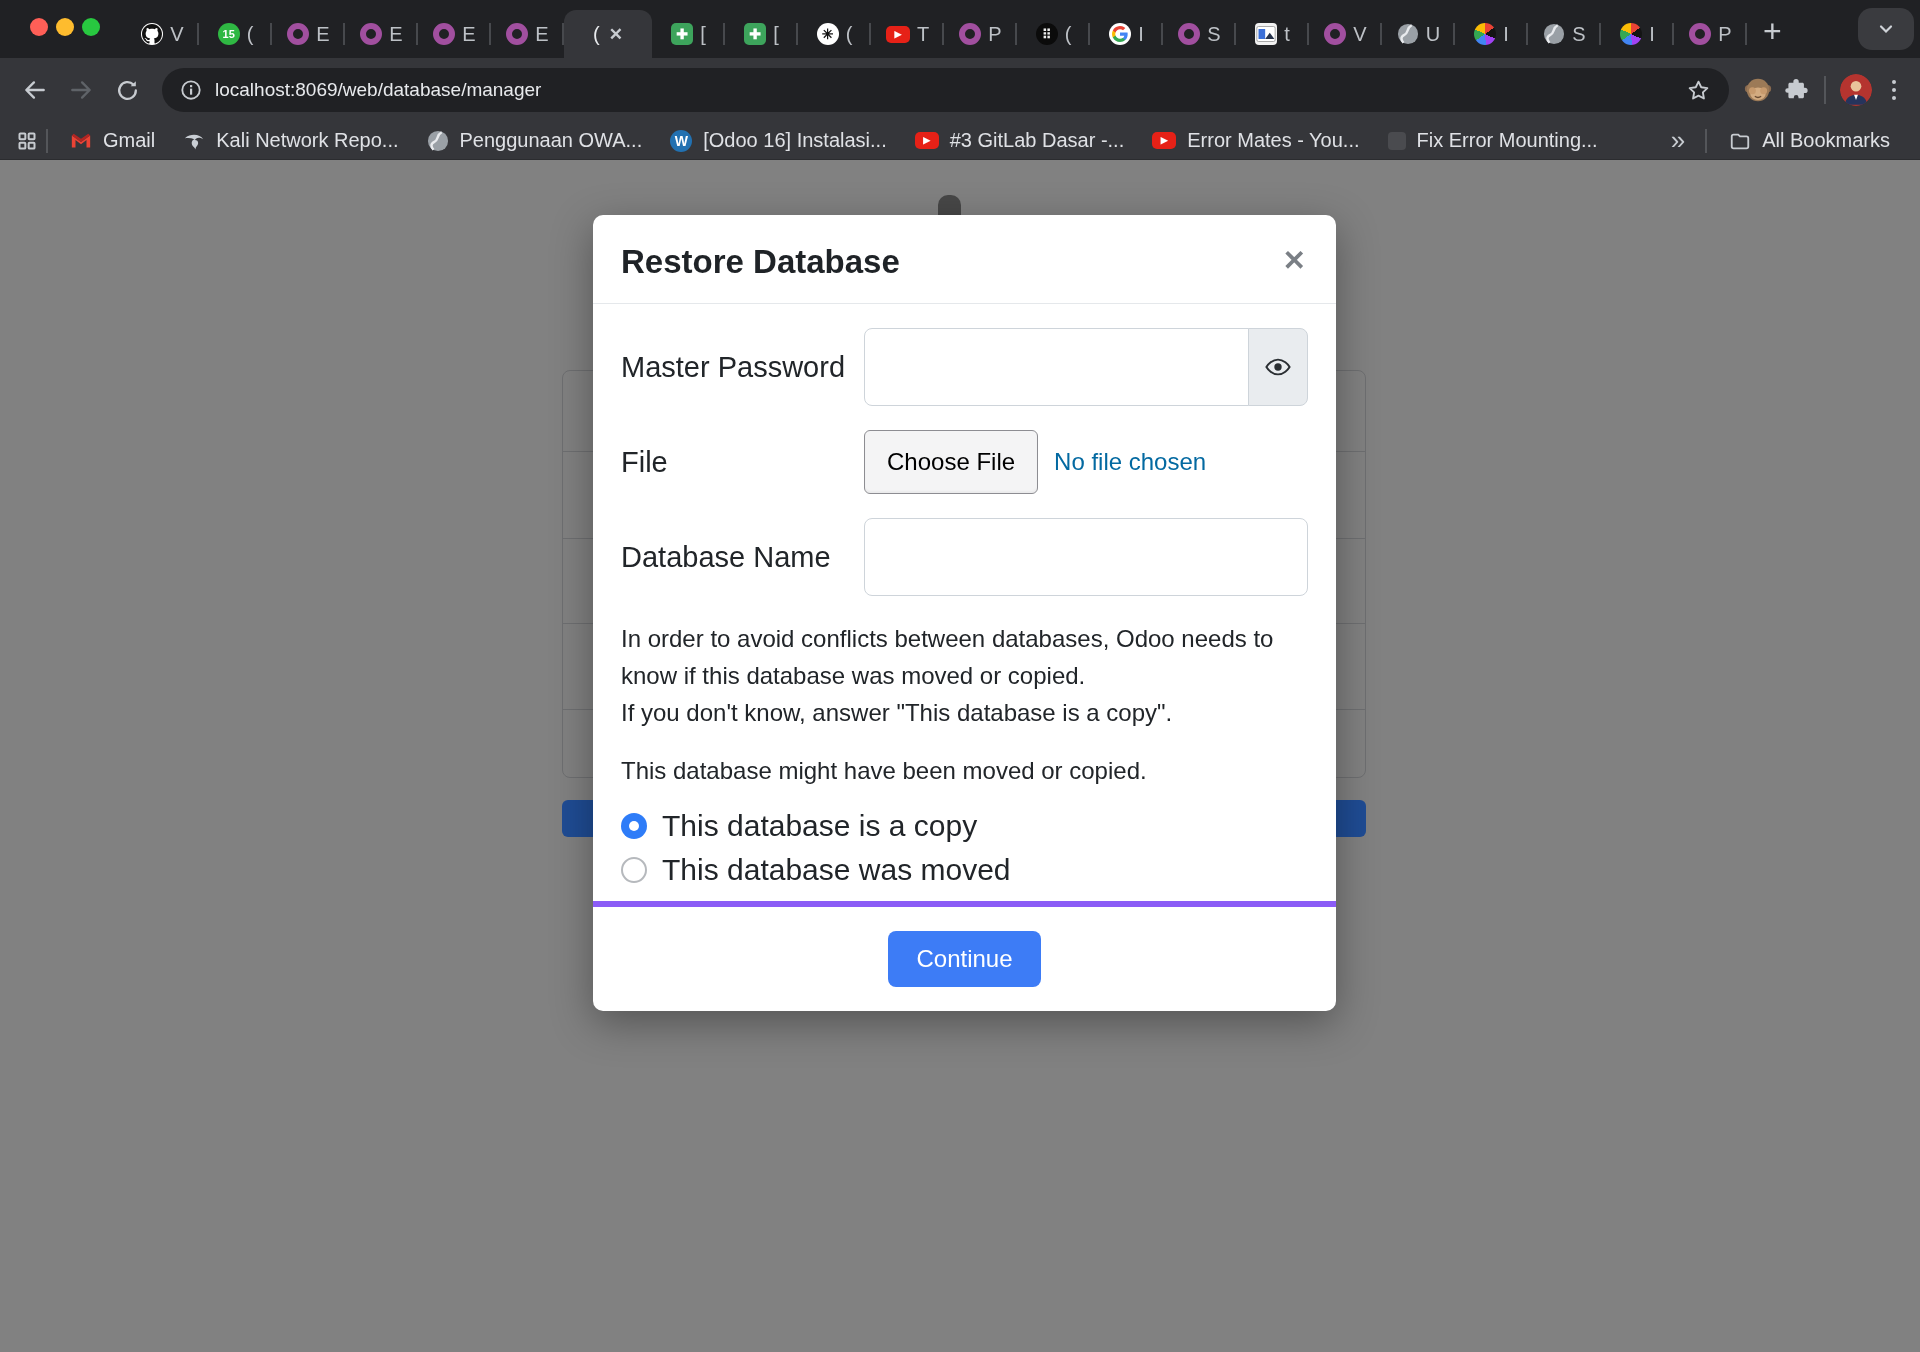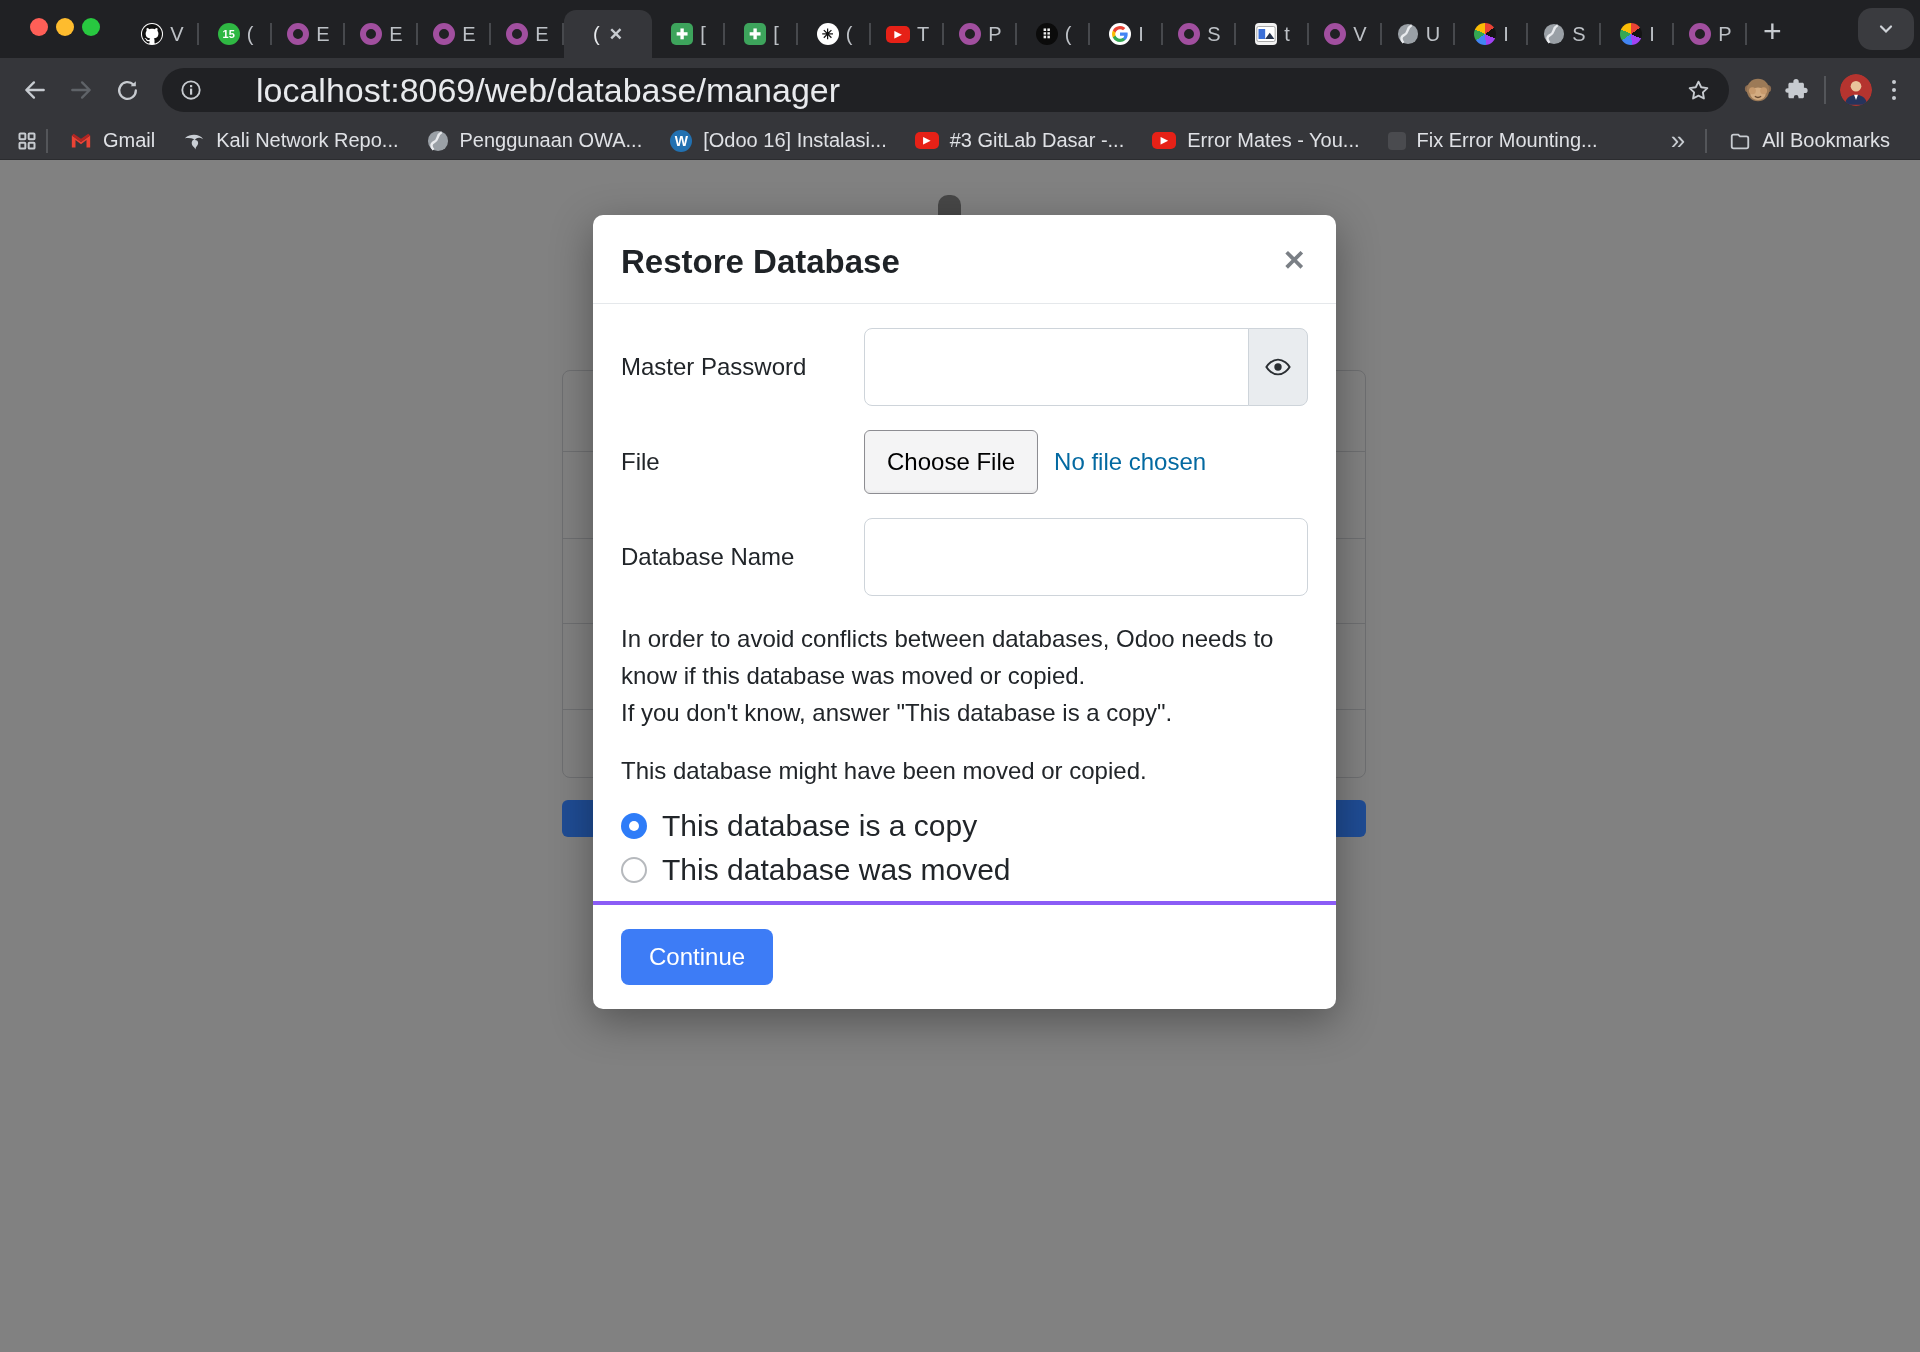--- a/index.html
+++ b/index.html
@@ -43,21 +43,21 @@
   .ic-gmail { background:transparent; }
   .ic-kali { background:transparent; }
   .ic-wordpress { background:#2271b1; color:#fff; font-size:14px; }
   .ic-blank { width:18px; height:18px; background:#4a4b4f; border-radius:4px; }
   .ic-folder, .ic-appsgrid { background:transparent; }
 
   
   .toolbar { height:64px; background:#35363a; display:flex; align-items:center; padding:0 14px; gap:4px; }
   .nav-btn { width:42px; height:42px; border-radius:50%; display:flex; align-items:center; justify-content:center; flex:none; }
   .urlbar { flex:1; height:44px; background:#202124; border-radius:22px; display:flex; align-items:center; padding:0 18px; gap:13px; margin:0 10px; }
-  .url-text { color:#e8eaed; font-size:34px; flex:1; white-space:nowrap;margin-left:41px; }
+  .url-text { color:#e8eaed; font-size:19px; flex:1; white-space:nowrap; }
   .tb-right { display:flex; align-items:center; gap:10px; }
   .tb-div { width:2px; height:28px; background:#54565a; margin:0 4px; }
   .avatar { width:32px; height:32px; border-radius:50%; overflow:hidden; flex:none; }
   .dots { display:flex; flex-direction:column; gap:4px; padding:0 10px; }
   .dots i { width:4px; height:4px; border-radius:50%; background:#c7cbd0; }
 
   
   .bookmarksbar { height:38px; background:#35363a; display:flex; align-items:center; padding:0 16px; border-bottom:1px solid #2b2c2f; }
   .bm { display:flex; align-items:center; gap:11px; padding:0 14px; color:#dfe1e5; font-size:20px; white-space:nowrap; }
   .bm-spacer { flex:1; }
@@ -71,36 +71,36 @@
   .bg-card i { position:absolute; left:0; right:0; height:1px; background:#6e6f71; display:block; }
   .bg-btn { position:absolute; left:562px; top:640px; width:804px; height:37px; background:#1f4c94; border-radius:6px; }
 
   
   .modal { position:absolute; left:593px; top:55px; width:743px; background:#fff; border-radius:10px; box-shadow:0 12px 40px rgba(0,0,0,.35); }
   .m-head { display:flex; align-items:flex-start; padding:28px 28px 22px; border-bottom:1px solid #e5e8eb; }
   .m-title { font-size:33px; font-weight:700; color:#1f2327; flex:1; margin:0; }
   .m-close { color:#7a7f85; font-size:28px; font-weight:700; line-height:1; padding:4px 2px; cursor:default; }
   .m-body { padding:24px 28px 4px; }
   .frow { display:flex; align-items:center; margin-bottom:24px; }
-  .frow label { width:243px; font-size:24px; color:#212529; flex:none; }
+  .frow label { width:243px; font-size:29px; color:#212529; flex:none; }
   .ctrl { flex:1; }
   .igroup { display:flex; }
   input.txt { height:78px; border:1px solid #ced4da; border-radius:8px; width:100%; font-size:24px; padding:0 16px; outline:none; font-family:"Liberation Sans",sans-serif; background:#fff; }
   .igroup input.txt { border-radius:8px 0 0 8px; }
   .eye-btn { width:70px; background:#e9ecef; border:1px solid #ced4da; border-radius:0 8px 8px 0; margin-left:-1px; display:flex; align-items:center; justify-content:center; }
   .file-wrap { display:flex; align-items:center; }
   .file-btn { height:64px; padding:0 22px; font-size:24px; background:#f4f4f5; border:1px solid #8d8d92; border-radius:6px; color:#000; font-family:"Liberation Sans",sans-serif; box-shadow:inset 0 -2px 2px rgba(0,0,0,.04); }
   .nofile { margin-left:16px; font-size:24px; color:#0369a1; }
   .m-body p { font-size:24px; color:#212529; line-height:1.55; margin:0 0 20px; }
   .radio-row { display:flex; align-items:center; gap:15px; font-size:30px; color:#212529; margin:4px 0 10px; }
   .radio { width:26px; height:26px; border-radius:50%; flex:none; position:relative; }
   .radio.on { background:#2e7cf8; }
   .radio.on::after { content:''; position:absolute; left:8px; top:8px; width:10px; height:10px; border-radius:50%; background:#fff; }
   .radio.off { background:#fff; border:2px solid #b6b9bd; }
-  .m-foot { border-top:4px solid #8b5cf6; padding:24px 28px; display:flex; justify-content:flex-start; }
+  .m-foot { border-top:6px solid #8b5cf6; padding:24px 28px; display:flex; justify-content:center; }
   .continue { background:#3d7cf6; color:#fff; font-size:24px; height:56px; padding:0 28px; border:none; border-radius:8px; font-family:"Liberation Sans",sans-serif; }
 </style>
 </head>
 <body>
 
 <div class="tabstrip">
   <div class="lights">
     <span class="light red"></span>
     <span class="light yellow"></span>
     <span class="light green"></span>

